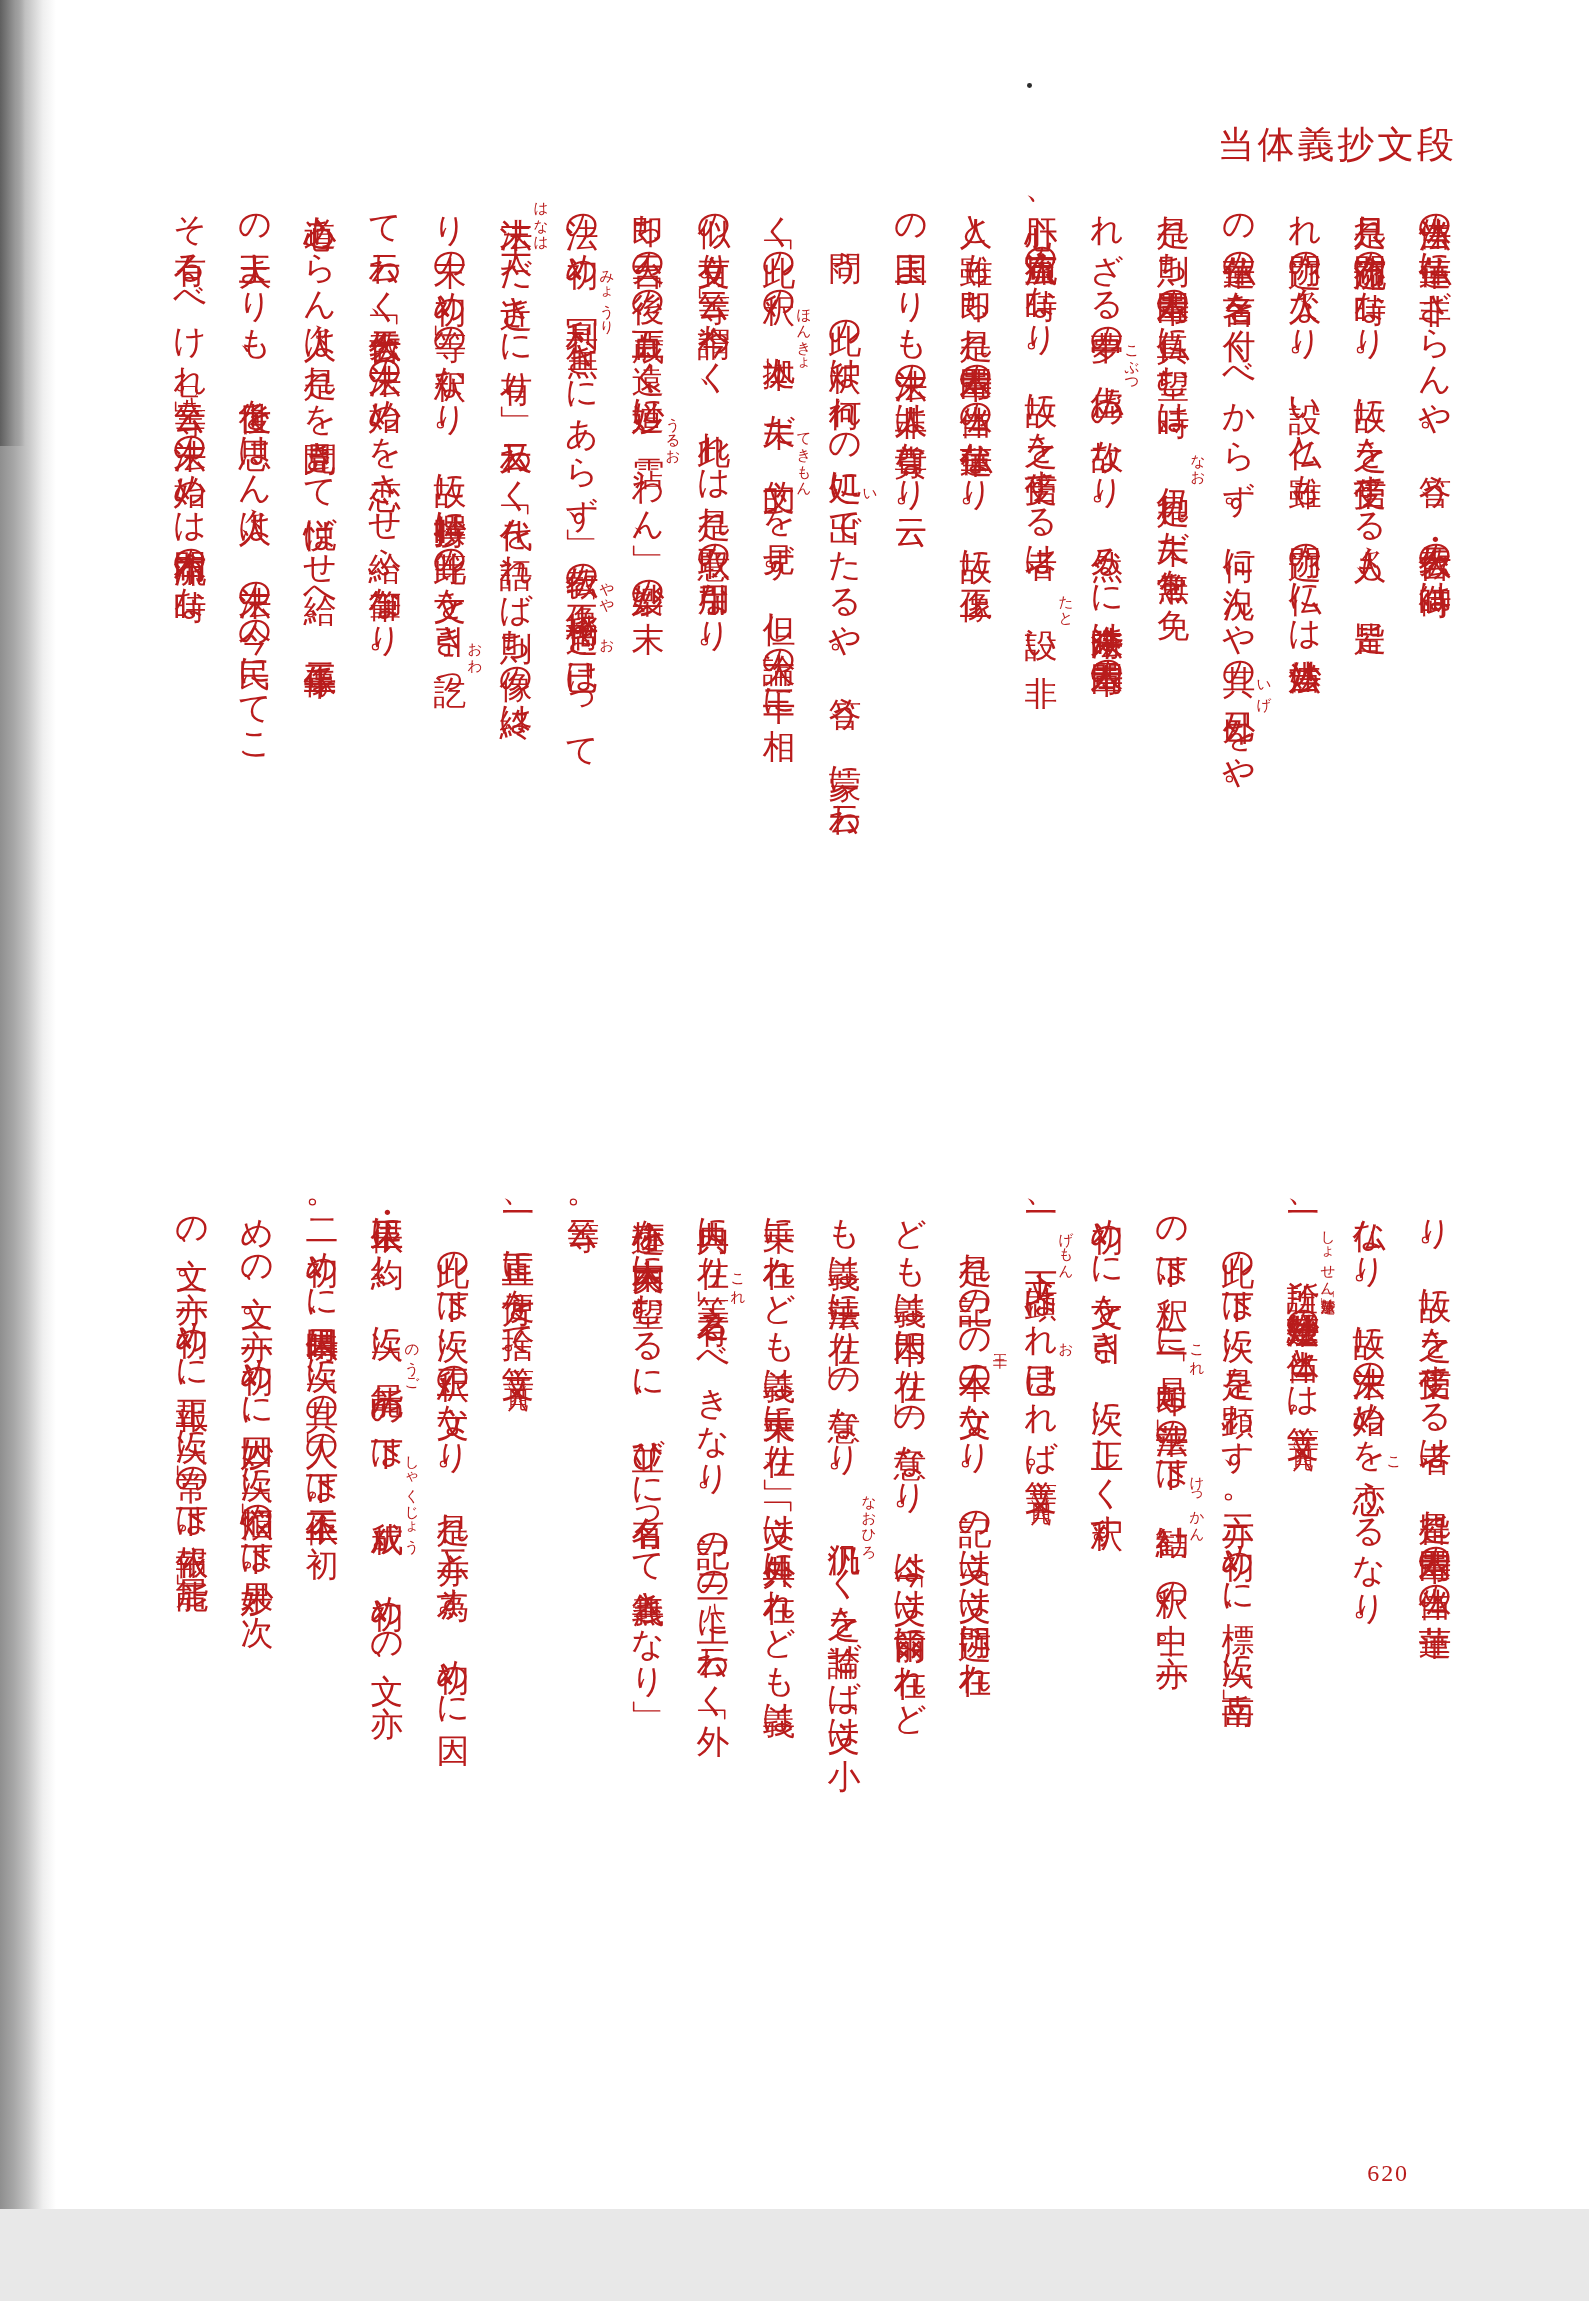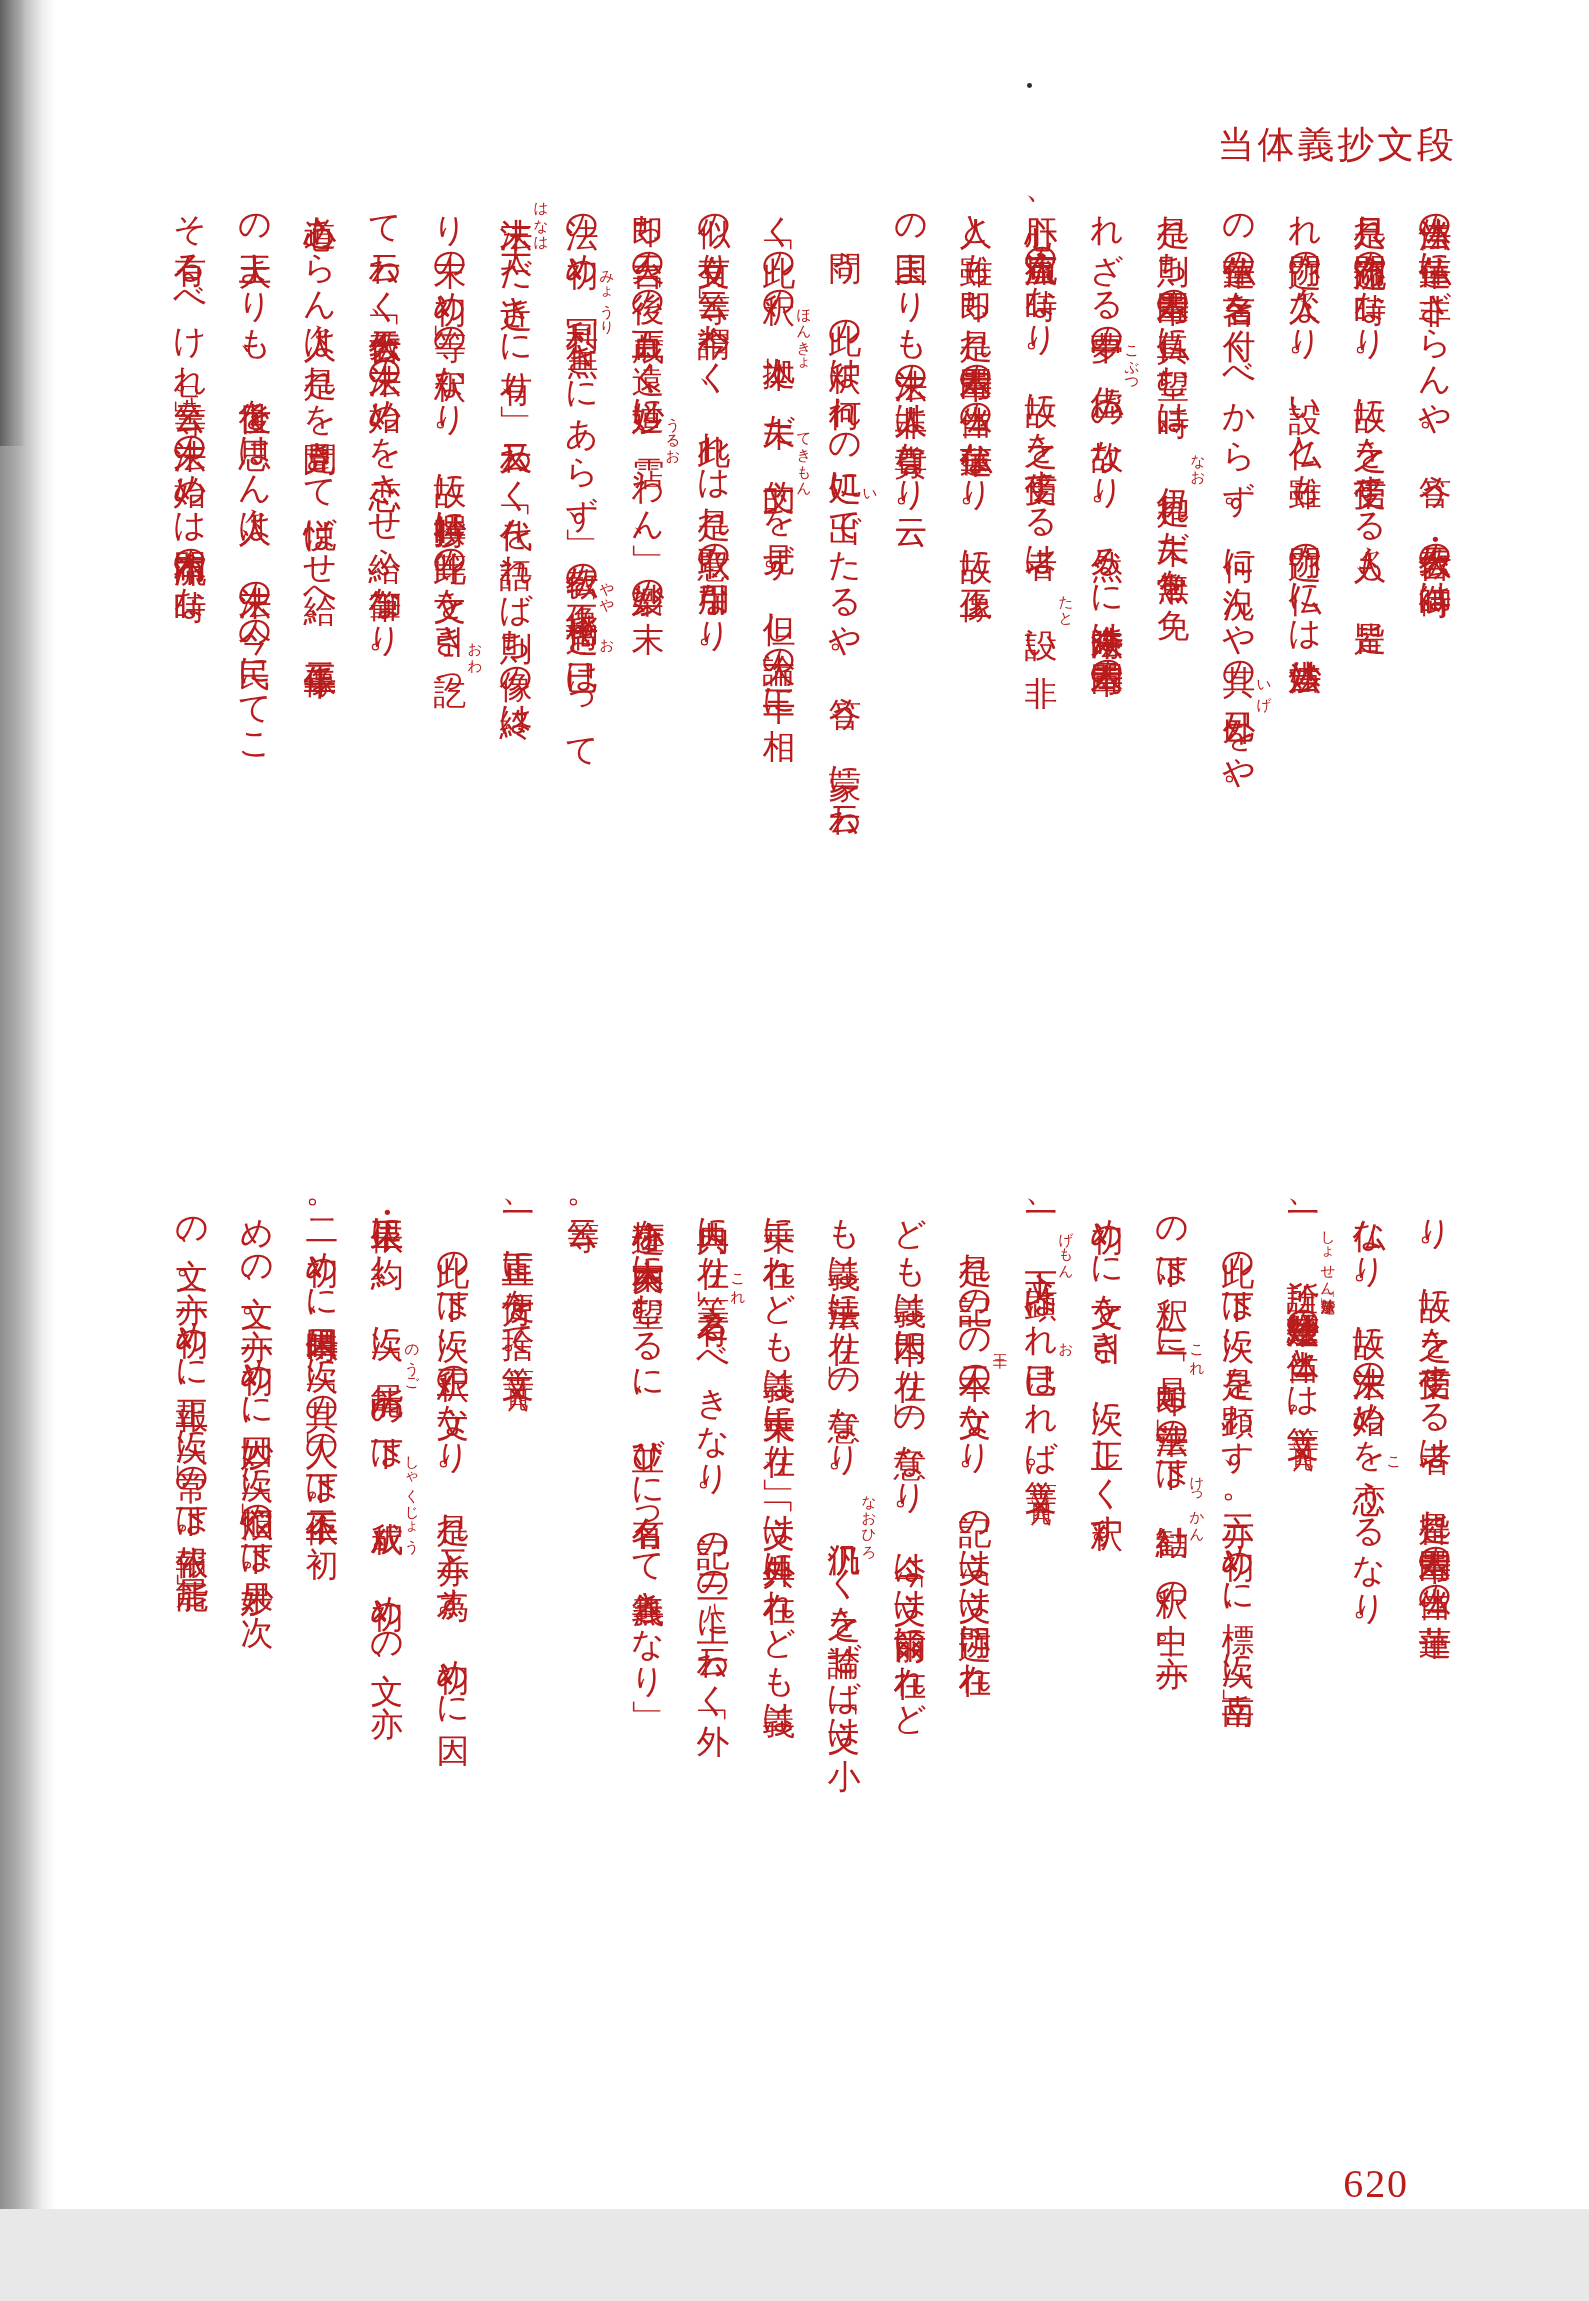--- a/index.html
+++ b/index.html
@@ -39,21 +39,21 @@
   }
   .block-top{top:192px;height:924px;}
   .block-bottom{top:1195px;height:963px;}
   .vblock p{margin:0;padding:0;white-space:nowrap;}
   .vblock p.indent{text-indent:35px;}
   ruby{ruby-align:center;}
   ruby rt{font-size:14.6px;letter-spacing:0;}
   .sm{font-size:20.4px;}
   .pagenum{
     position:absolute;top:2160px;right:180px;
-    font-size:40px;letter-spacing:1.9px;
+    font-size:24px;letter-spacing:1.9px;
   }
 </style>
 </head>
 <body>
 
 <div class="page">
   <div class="gutter"></div>
   <div class="gutter-streak"></div>
   <div class="speck"></div>
 

